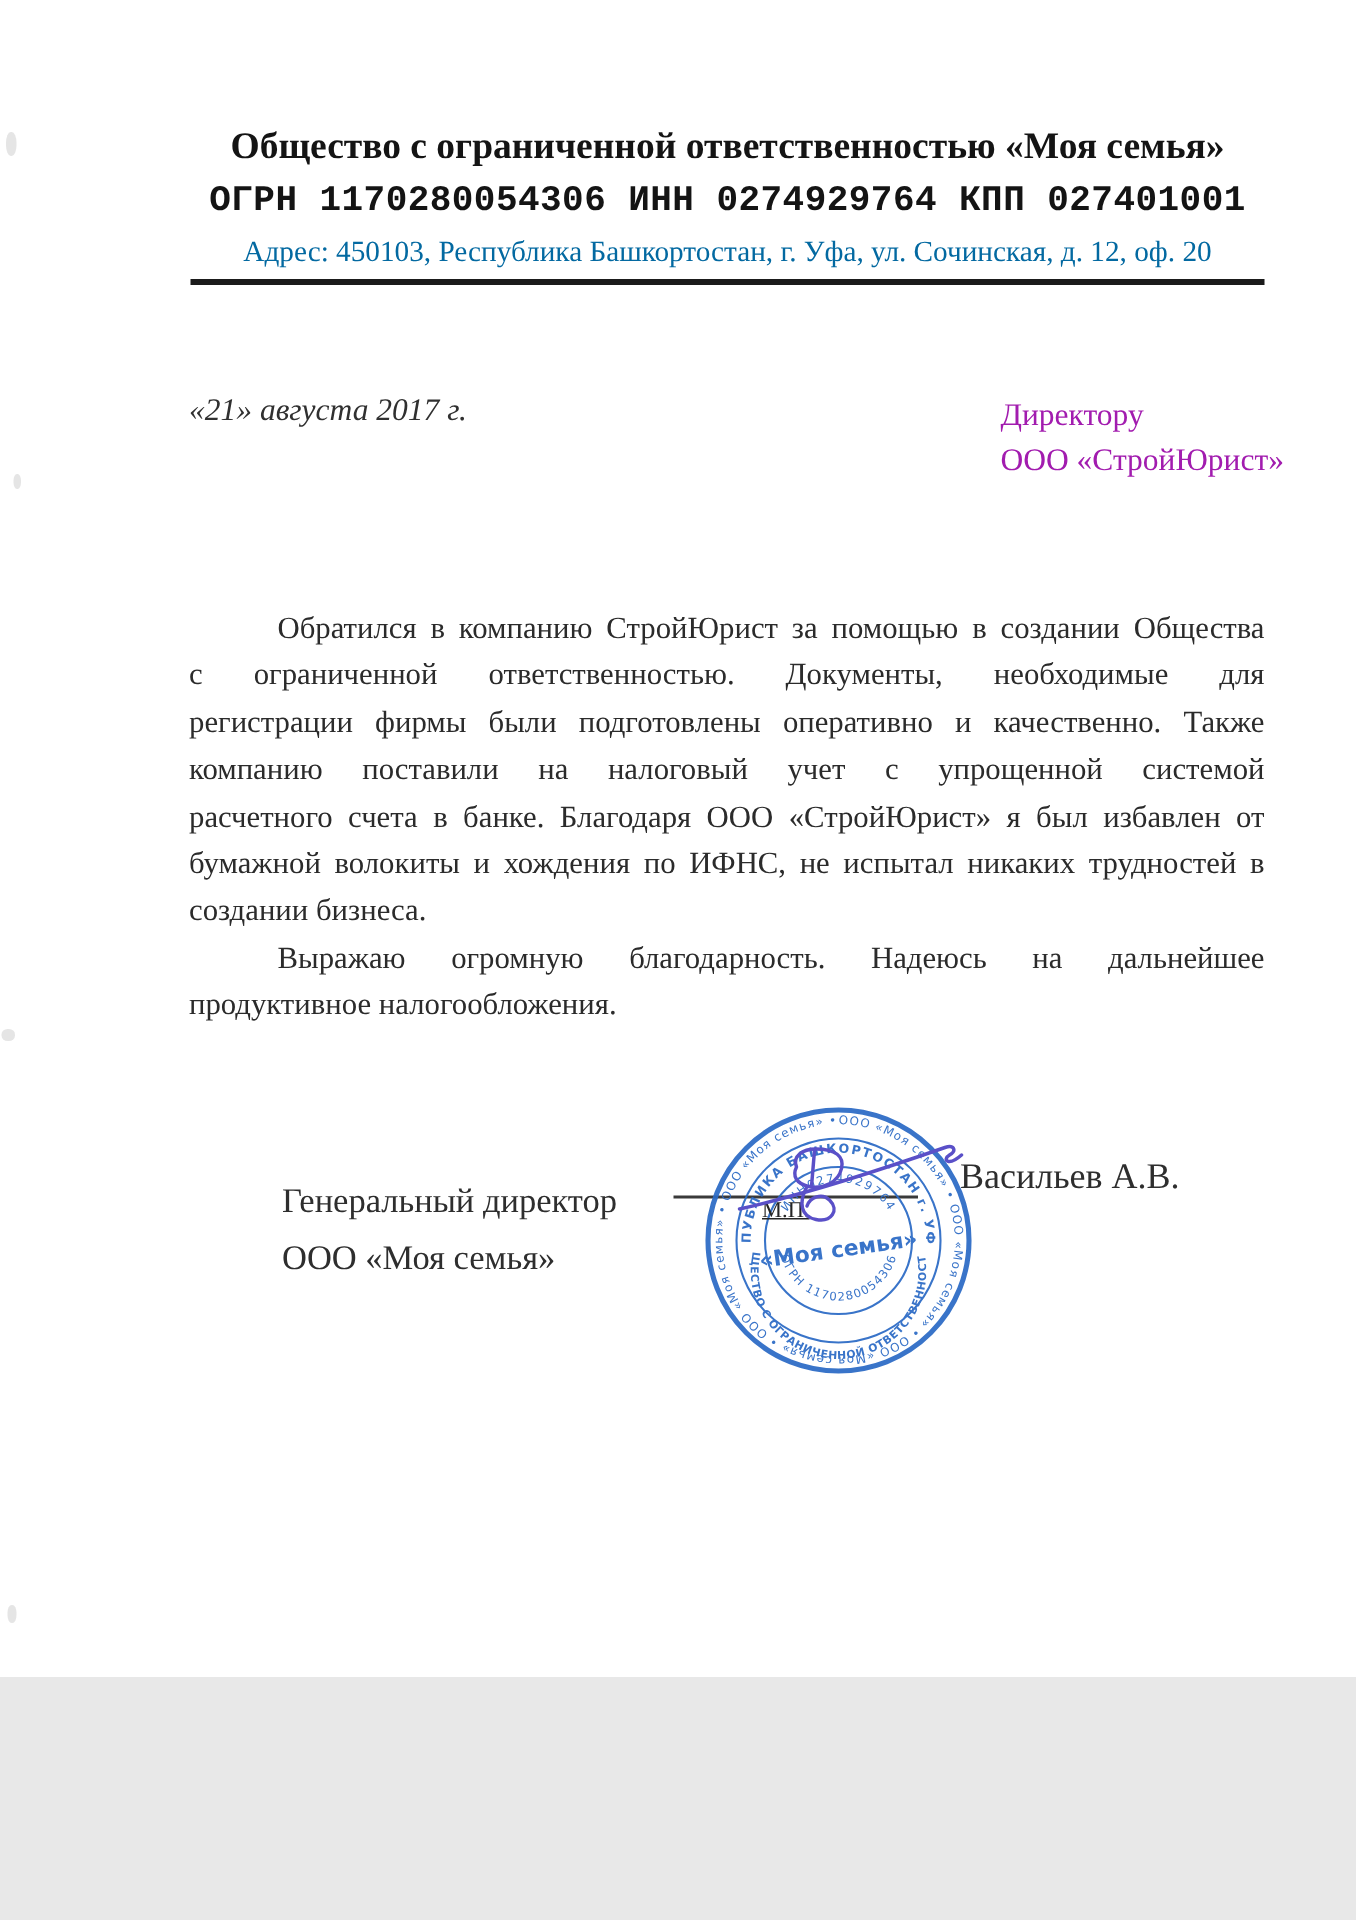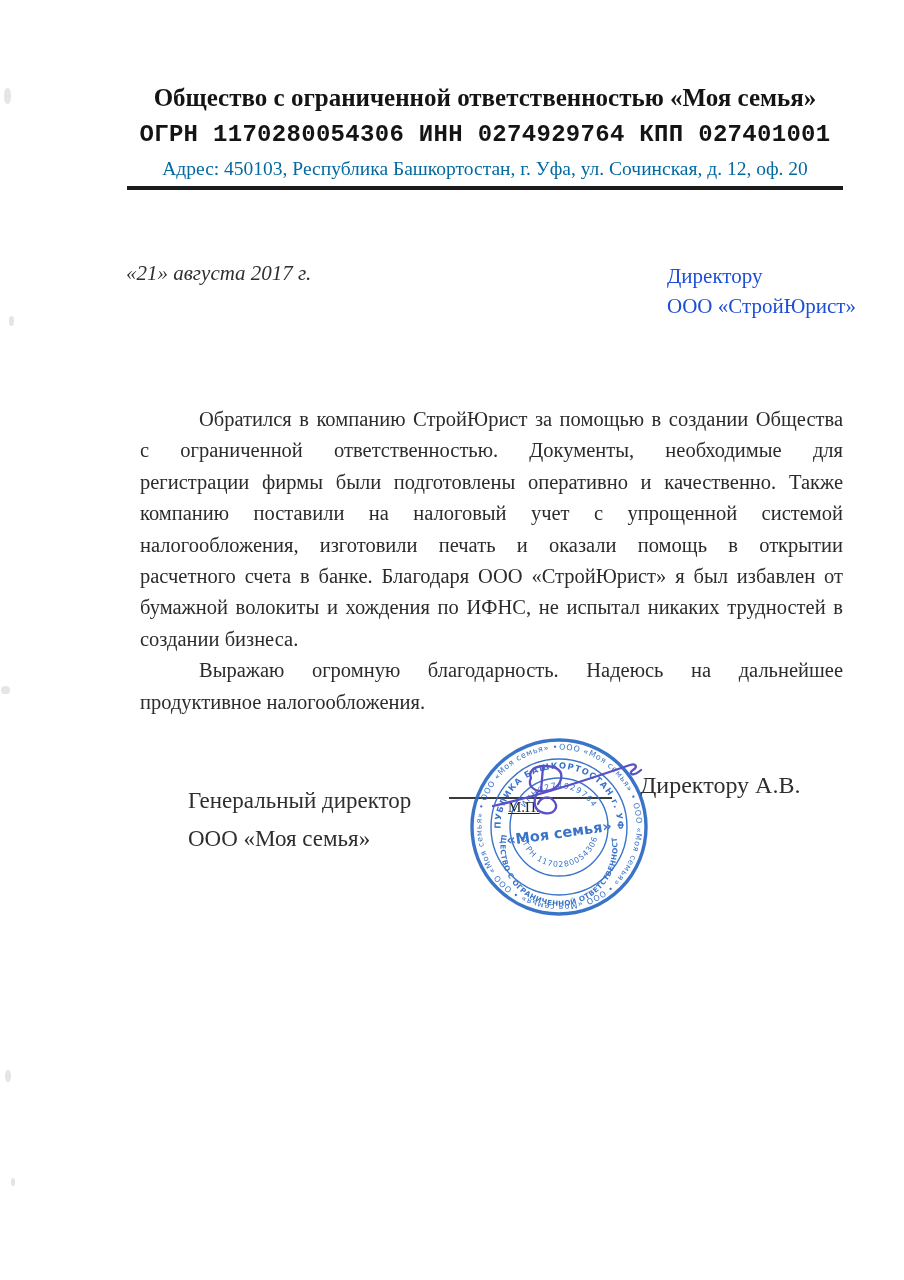--- a/index.html
+++ b/index.html
@@ -1,36 +1,36 @@
 <!DOCTYPE html>
 <html lang="ru"><head>
 <meta charset="utf-8">
 <style>
   html,body{margin:0;padding:0;background:#e8e8e8;}
   .page{
     position:relative;
-    width:904px;height:1280px;
+    width:904px;height:1118px;
     background:#ffffff;
     font-family:"Liberation Serif", serif;
     color:#262626;
     overflow:hidden;
     margin:0 auto;
   }
   
   .hdr{position:absolute;left:127px;width:716px;text-align:center;white-space:nowrap;}
   .hdr1{top:84px;font-size:25px;font-weight:700;color:#141414;}
   .hdr2{top:121px;font-size:24px;font-weight:700;color:#141414;letter-spacing:.3px;font-family:Liberation Mono, monospace;}
   .hdr3{top:158px;font-size:19.5px;color:#0369a1;}
   .rule{position:absolute;left:127px;top:186px;width:716px;height:4px;background:#1b1b1b;}
   
   .date{position:absolute;left:126px;top:261px;font-size:21px;color:#303030;font-style:italic;}
-  .addressee{position:absolute;left:667px;top:261px;font-size:21px;line-height:30px;color:#1d4ed8;}
+  .addressee{position:absolute;left:667px;top:261px;font-size:21px;line-height:30px;color:#a21caf;}
   
   .body{position:absolute;left:126px;top:404px;width:717px;font-size:20.5px;color:#2b2b2b;}
-  .jline{height:31.4px;line-height:31.4px;text-align:justify;text-align-last:justify;overflow:hidden;margin-left:14px;}
+  .jline{height:31.4px;line-height:31.4px;text-align:justify;text-align-last:justify;overflow:hidden;}
   .jline.indent{padding-left:59px;}
   .jline.end{text-align-last:left;}
   
   .signer{position:absolute;left:188px;top:748px;font-size:23px;line-height:38px;color:#2e2e2e;margin-top:34px;}
   .sig-line{position:absolute;left:449px;top:797px;width:163px;height:0;border-top:2px solid #3a3a3a;z-index:1;}
   .mp{position:absolute;left:508px;top:799px;font-size:15px;color:#252525;z-index:3;text-decoration:underline;}
   .sig-name{position:absolute;left:640px;top:772px;font-size:24px;color:#2e2e2e;z-index:1;}
   .stamp-svg{position:absolute;left:459px;top:727px;width:200px;height:200px;z-index:2;opacity:.93;}
   .autograph-svg{position:absolute;left:483px;top:740px;width:184px;height:98px;z-index:4;}
   .stamp-text{font-family:"DejaVu Sans", sans-serif;fill:#2b6ac5;}
@@ -51,36 +51,35 @@
   <div class="addressee">
     <div>Директору</div>
     <div>ООО «СтройЮрист»</div>
   </div>
 
   <div class="body">
     <div class="jline indent">Обратился в компанию СтройЮрист за помощью в создании Общества</div>
     <div class="jline">с ограниченной ответственностью. Документы, необходимые для</div>
     <div class="jline">регистрации фирмы были подготовлены оперативно и качественно. Также</div>
     <div class="jline">компанию поставили на налоговый учет с упрощенной системой</div>
-    <div class="jline">налогообложения, изготовили печать и оказали помощь в открытии</div>
     <div class="jline">расчетного счета в банке. Благодаря ООО «СтройЮрист» я был избавлен от</div>
     <div class="jline">бумажной волокиты и хождения по ИФНС, не испытал никаких трудностей в</div>
     <div class="jline end">создании бизнеса.</div>
     <div class="jline indent">Выражаю огромную благодарность. Надеюсь на дальнейшее</div>
     <div class="jline end">продуктивное налогообложения.</div>
   </div>
 
   <div class="signer">
     <div>Генеральный директор</div>
     <div>ООО «Моя семья»</div>
   </div>
 
   <div class="sig-line"></div>
   <div class="mp">М.П.</div>
-  <div class="sig-name">Директору А.В.</div>
+  <div class="sig-name">Васильев А.В.</div>
 
   <svg class="stamp-svg" viewBox="0 0 200 200" aria-hidden="true">
     <defs>
       <path id="ring-outer" d="M 100 22.5 a 77.5 77.5 0 1 1 -0.02 0"></path>
       <path id="mid-top" d="M 41.5 100 A 58.5 58.5 0 1 1 158.5 100"></path>
       <path id="mid-bot" d="M 42.4 110.2 A 58.5 58.5 0 1 0 157.6 110.2"></path>
       <path id="in-top" d="M 61 100 A 39 39 0 0 1 139 100"></path>
       <path id="in-bot" d="M 60 100 A 40 40 0 0 0 140 100"></path>
     </defs>
     <g fill="none" stroke="#2b6ac5">

